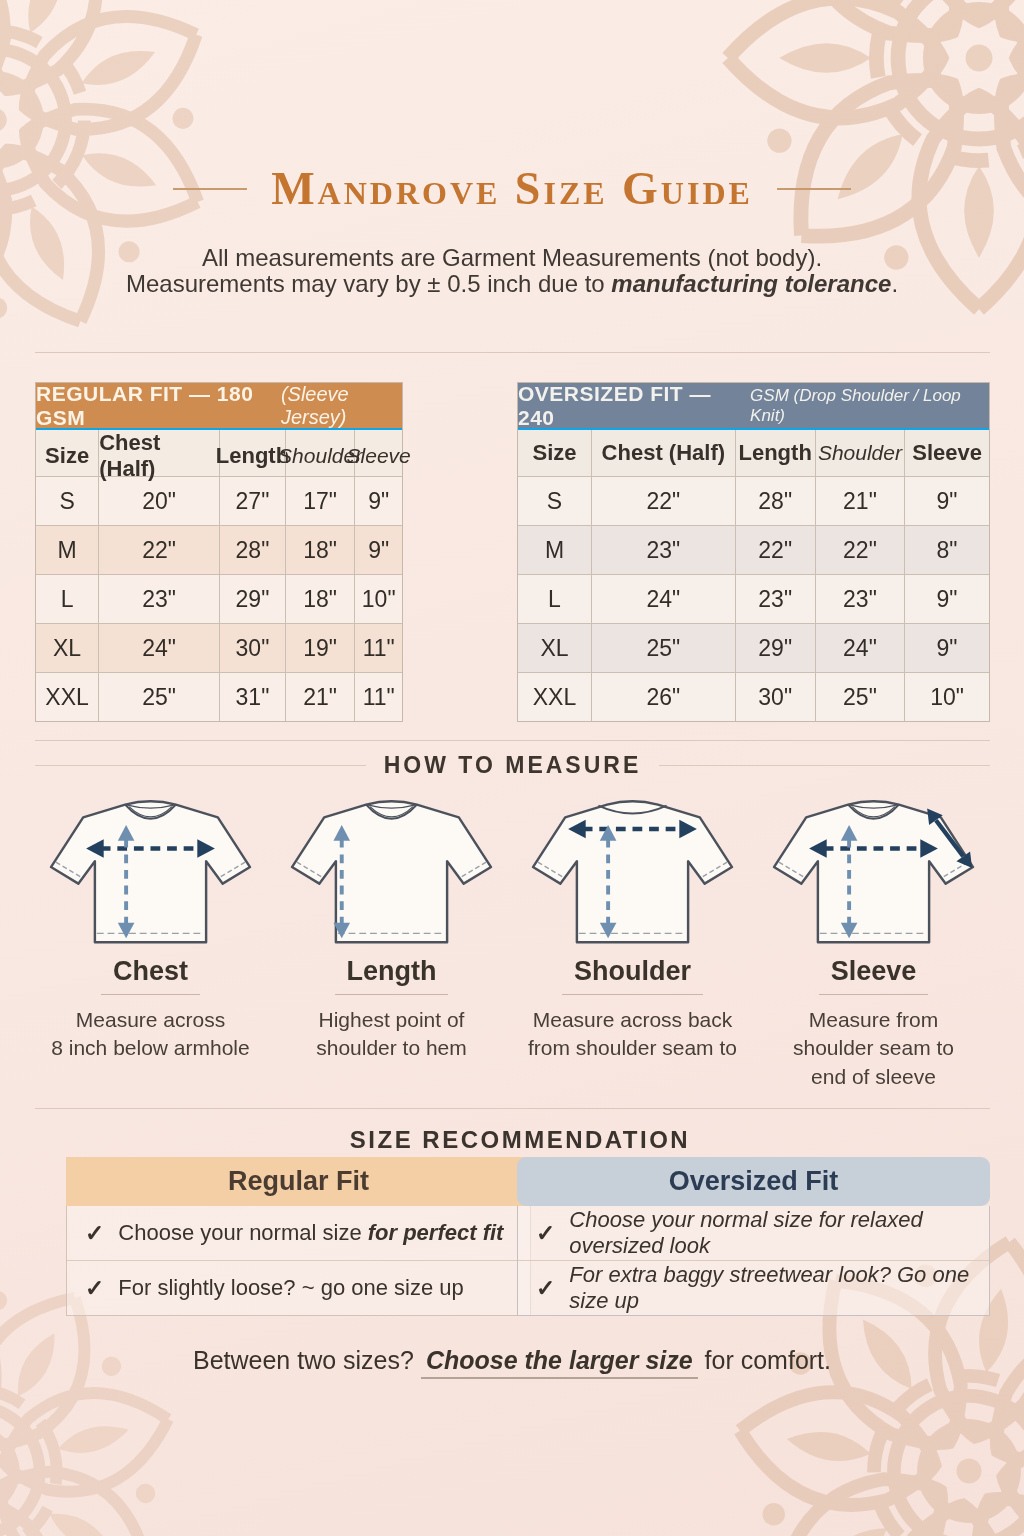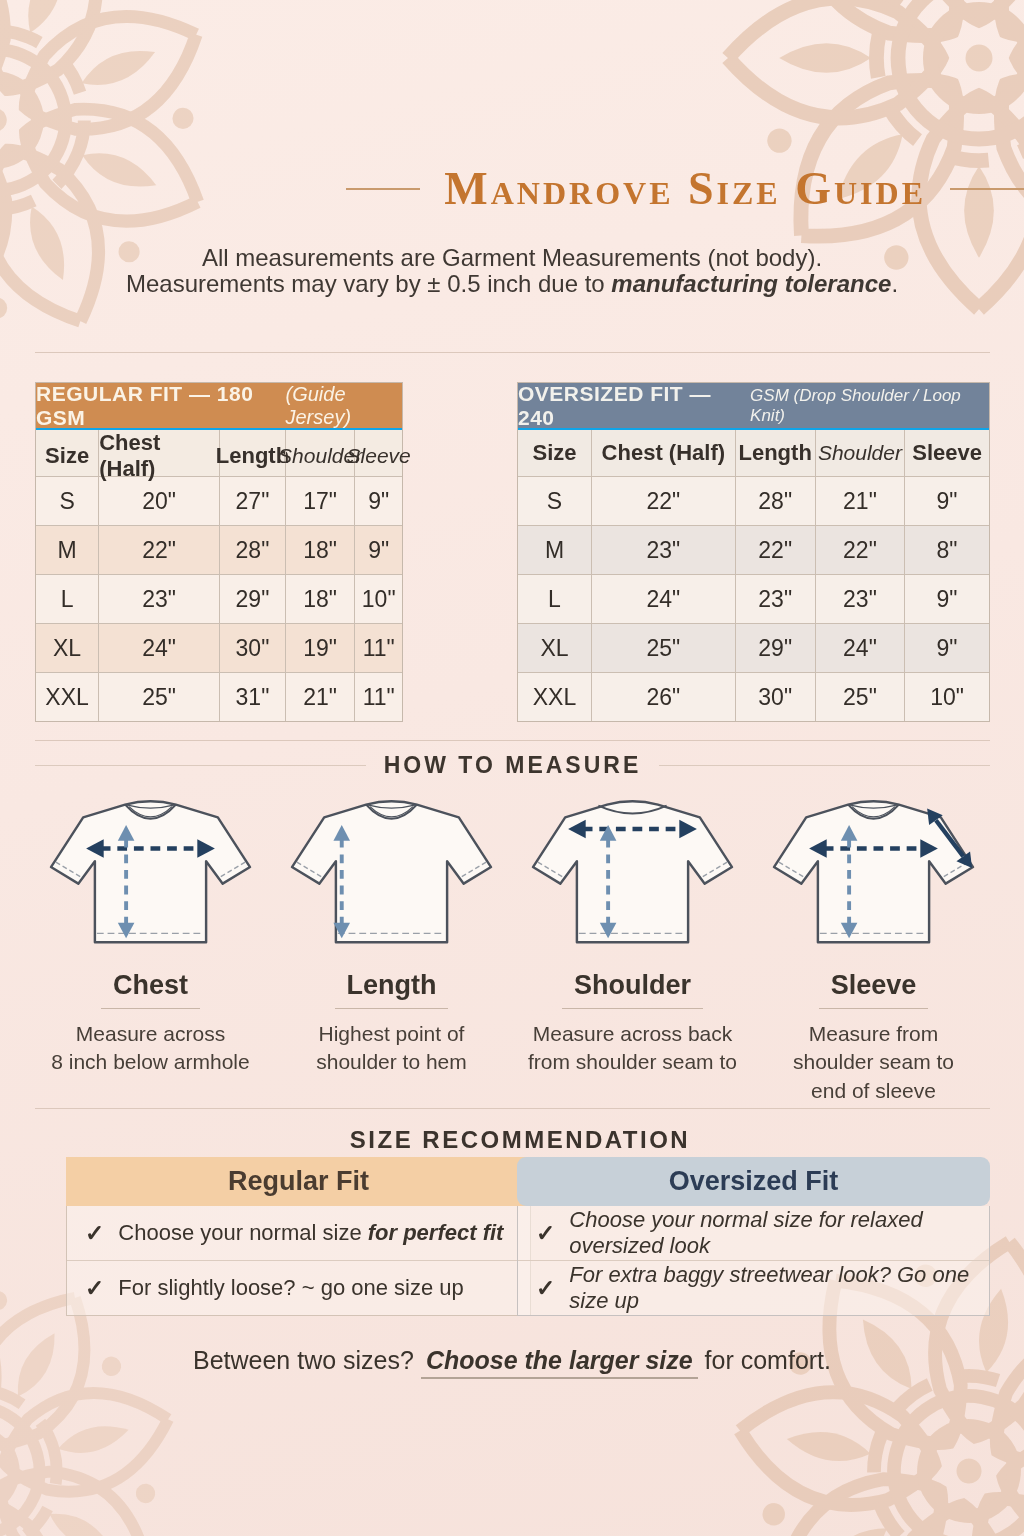--- a/index.html
+++ b/index.html
@@ -5,21 +5,21 @@
   html,body{margin:0;padding:0;background:#efe0da;}
   .page{
     position:relative;width:1024px;height:1536px;margin:0 auto;overflow:hidden;
     background:linear-gradient(165deg,#fbece6 0%,#f9e8e2 45%,#f6e2db 100%);
     font-family:"Liberation Sans", sans-serif;color:#3f3833;
   }
   .corner{position:absolute;pointer-events:none;}
   .corner path,.corner circle{stroke:#dcb79c;stroke-width:5.5;fill:none;}
   .corner .fillp{fill:#e0bda2;stroke:none;}
 
-  .title-row{position:absolute;top:166px;left:0;width:100%;display:flex;align-items:center;justify-content:flex-end;gap:24px;}
+  .title-row{position:absolute;top:166px;left:0;width:100%;display:flex;align-items:center;justify-content:center;gap:24px;}
   .tdash{width:74px;height:2px;background:#c99a6d;}
   .title{
     margin:0;font-family:"Liberation Serif", serif;font-variant:small-caps;
     font-size:46px;font-weight:700;letter-spacing:3px;color:#c4752f;line-height:1;
   }
   .sub{position:absolute;left:0;width:100%;text-align:center;margin:0;}
   .sub1{top:244px;font-size:24px;}
   .sub2{top:270px;font-size:24px;}
   .sub2 em{font-weight:600;}
 
@@ -53,21 +53,21 @@
   .t-right .drow.alt{background:#ebe4e0;}
 
   
   .line-row{position:absolute;left:35px;width:955px;display:flex;align-items:center;gap:18px;}
   .line-row::before,.line-row::after{content:"";flex:1;height:1px;background:#dccabe;}
   .htm{top:752px;}
   .line-row h2{margin:0;font-size:23px;font-weight:600;letter-spacing:3px;color:#3d352e;}
   .diagrams{position:absolute;top:790px;left:30px;width:964px;display:grid;grid-template-columns:repeat(4,1fr);}
   .dia{display:flex;flex-direction:column;align-items:center;text-align:center;}
   .tee svg{display:block;}
-  .measure-label{margin-top:20px;font-size:27px;font-weight:700;color:#3a332c;display:inline-block;padding:0 12px 7px;border-bottom:1px solid #c9b6a8;}
+  .measure-label{margin-top:6px;font-size:27px;font-weight:700;color:#3a332c;display:inline-block;padding:0 12px 7px;border-bottom:1px solid #c9b6a8;}
   .measure-desc{margin-top:11px;font-size:21px;line-height:1.35;color:#473f38;white-space:pre-line;}
 
   
   .sr-heading{position:absolute;top:1118px;left:0;width:100%;text-align:center;margin:8px;font-size:24px;font-weight:600;letter-spacing:2.5px;color:#3b332d;}
   .rec{position:absolute;top:1157px;box-sizing:border-box;}
   .rec-left{left:35px;width:465px;margin-left:31px;}
   .rec-right{left:517px;width:473px;}
   .rec-header{height:49px;display:flex;align-items:center;justify-content:center;font-size:27px;font-weight:700;}
   .rec-left .rec-header{background:#f4cfa5;color:#4a3c30;}
   .rec-right .rec-header{background:#c7d0d8;color:#2c3c55;border-radius:9px;}
@@ -286,21 +286,21 @@
   </div>
 
   <p class="sub sub1">All measurements are Garment Measurements (not body).</p>
   <p class="sub sub2"><span>Measurements may vary by ± 0.5 inch due to </span><em>manufacturing tolerance</em><span>.</span></p>
 
   <div class="divider d1"></div>
 
   <section class="size-table t-left">
       <div class="tbar">
         <span class="tbar-main">REGULAR FIT — 180 GSM</span>
-        <span class="tbar-note">(Guide Jersey)</span>
+        <span class="tbar-note">(Sleeve Jersey)</span>
       </div>
       <div class="trow thead">
         <div class="cell hcell c0">Size</div>
         <div class="cell hcell c1">Chest (Half)</div>
         <div class="cell hcell c2">Length</div>
         <div class="cell hcell c3">Shoulder</div>
         <div class="cell hcell c4">Sleeve</div>
       </div>
       <div class="trow drow ">
         <div class="cell dcell c0">S</div>

